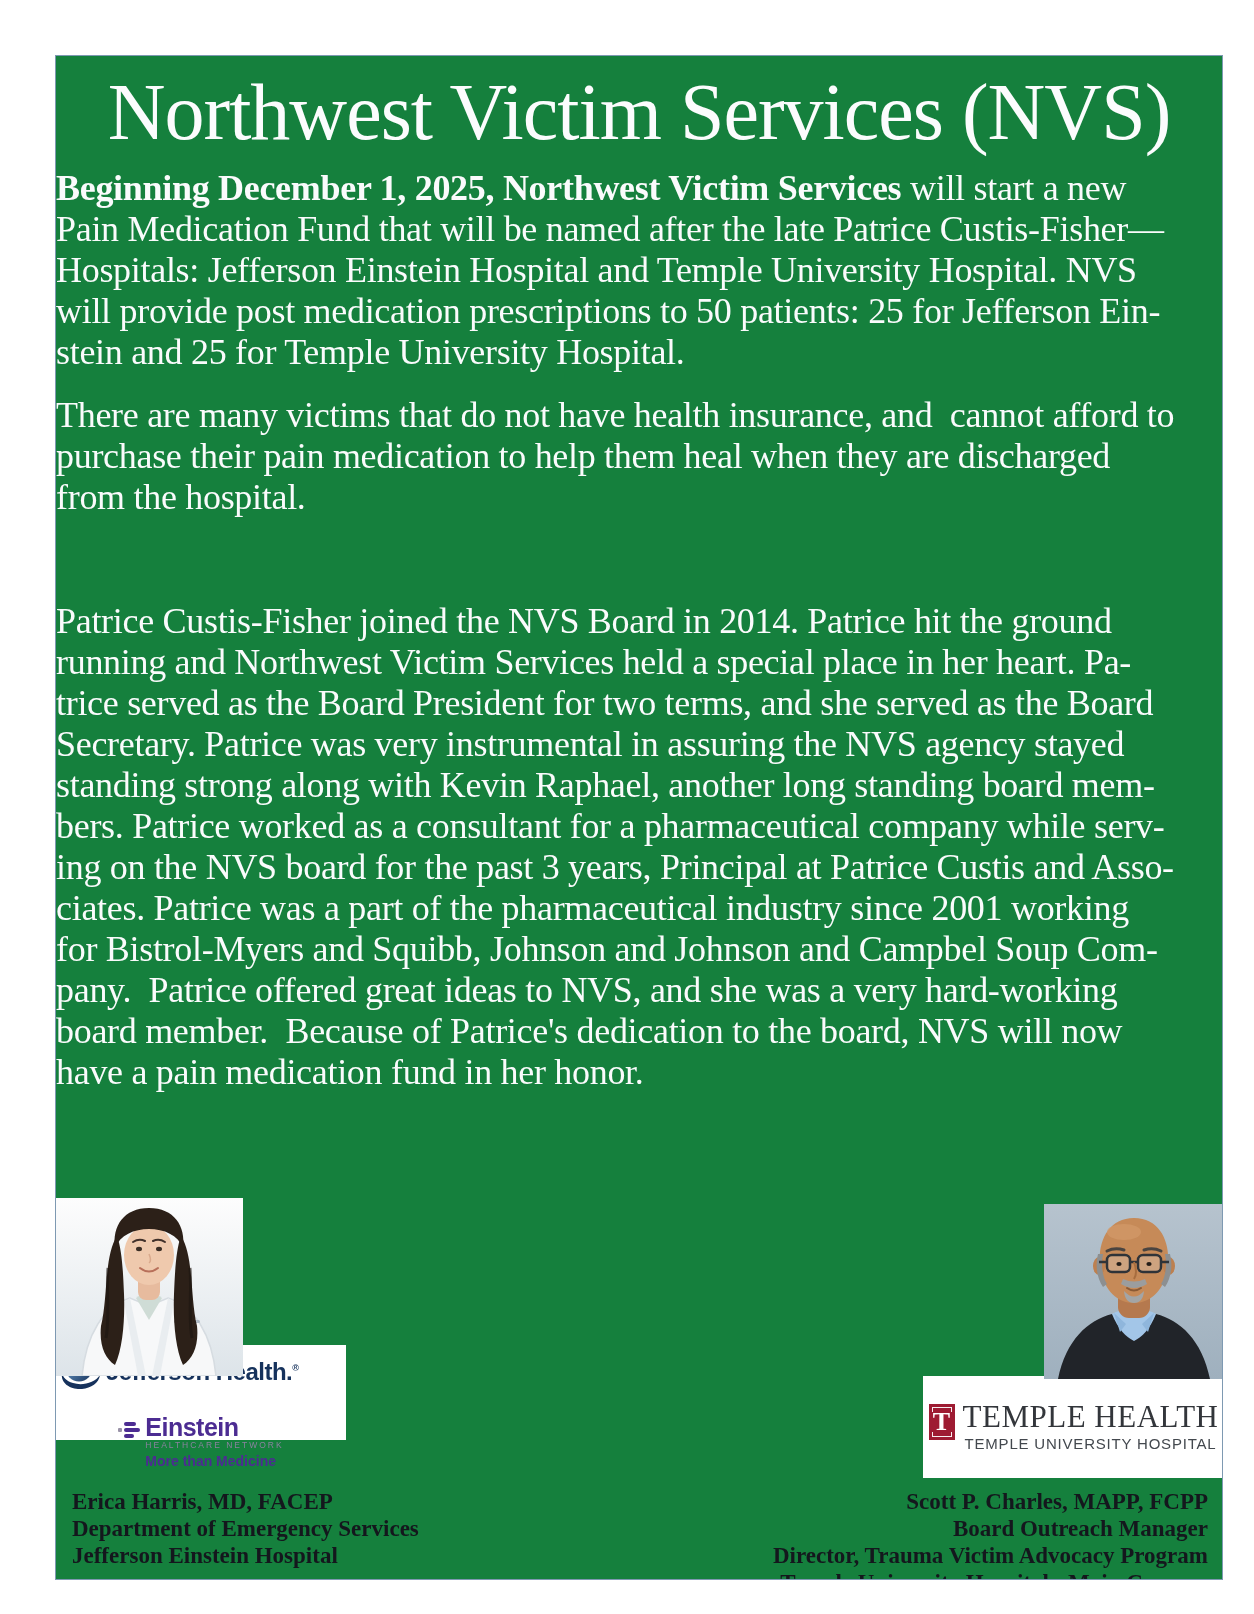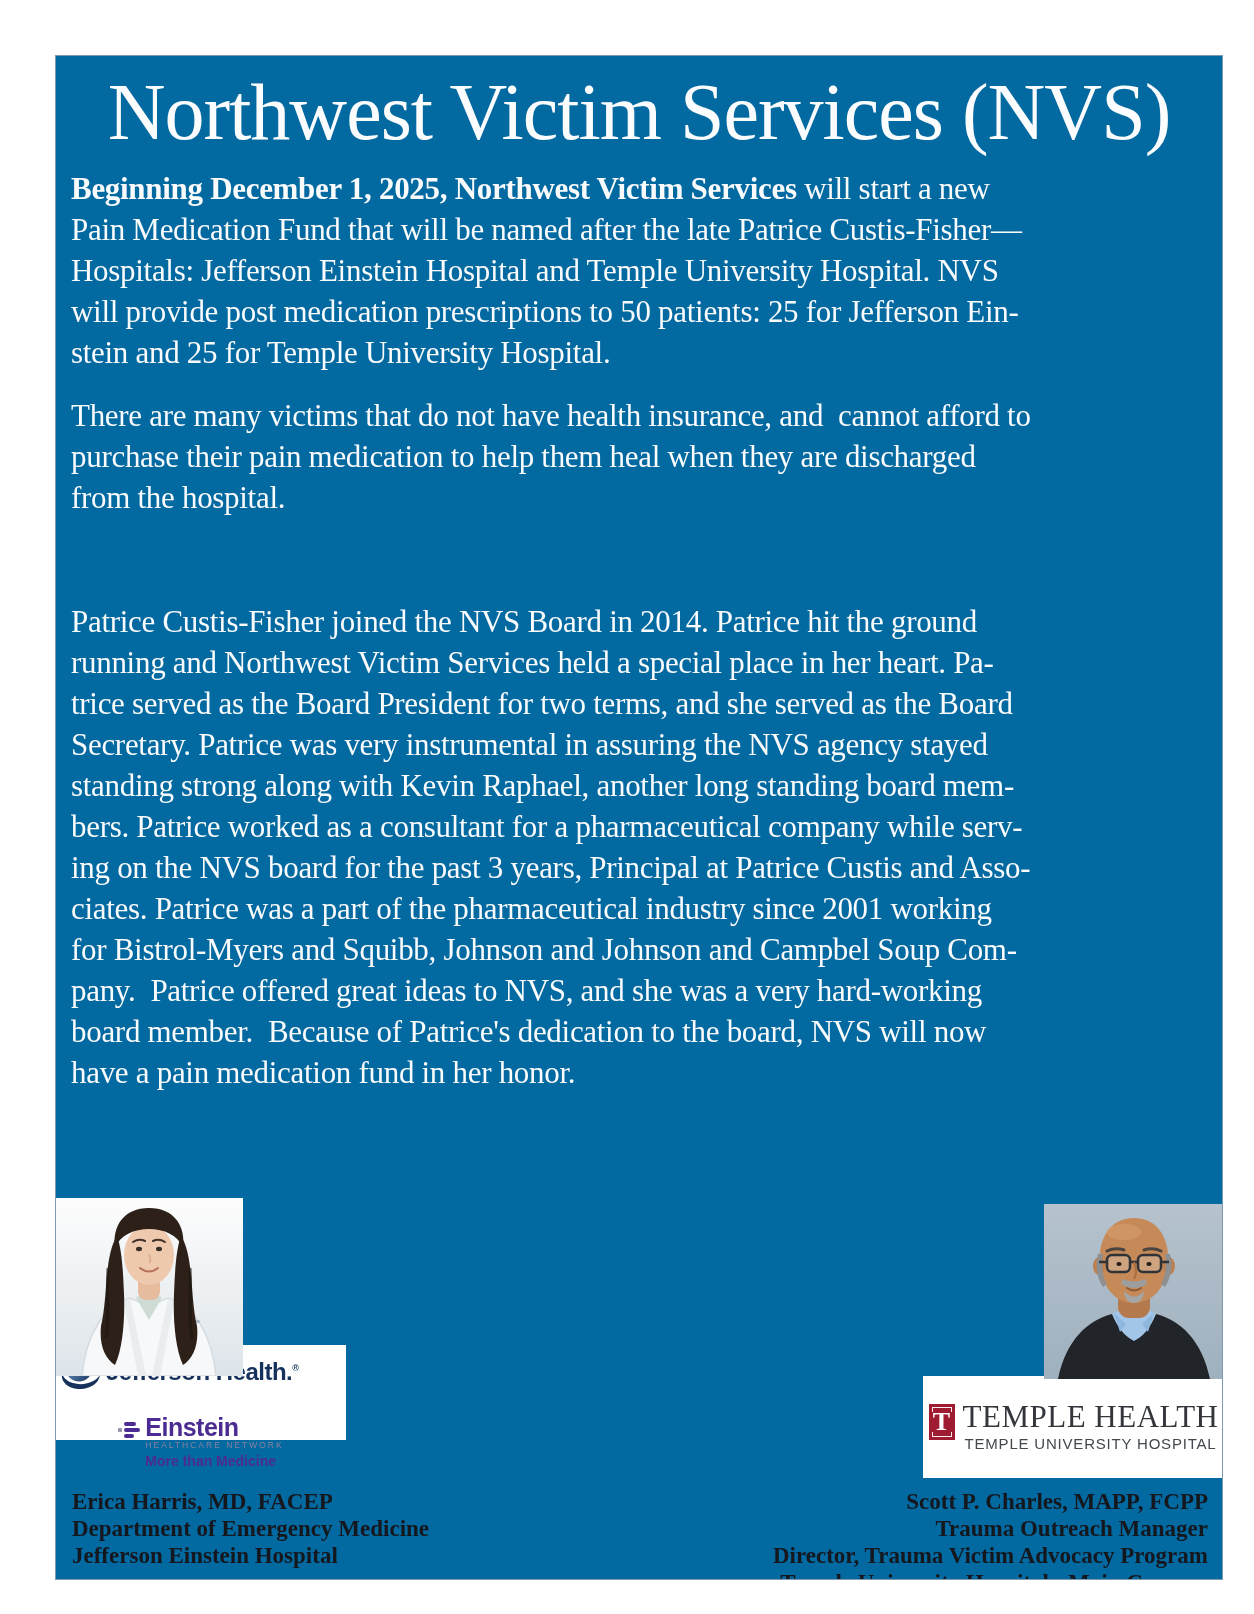--- a/index.html
+++ b/index.html
@@ -7,39 +7,38 @@
     width:1254px;height:1614px;
     background:#ffffff;
     position:relative;
     overflow:hidden;
     font-family:"Liberation Serif", serif;
   }
   .flyer{
     position:absolute;
     left:55px;top:55px;
     width:1168px;height:1525px;
-    background:#0369a1;
+    background:#15803d;
     border:1px solid #7E99B2;
     box-sizing:border-box;
     overflow:hidden;
   }
   .title{
     margin-top:6px;
     height:104px;
     text-align:center;
     color:#FBFCFD;
     font-size:80px;
     line-height:100px;
     white-space:nowrap;
     letter-spacing:-1px;
   }
   .para{
-    padding-left:15px;
     color:#FAFBFC;
-    font-size:31px;
+    font-size:36px;
     line-height:41px;
     letter-spacing:-0.3px;
   }
   .para .line{white-space:pre;}
   .b{font-weight:bold;}
   .para-intro{margin-top:2px;}
   .para-insurance{margin-top:22px;}
   .para-tribute{margin-top:83px;}
 
   
@@ -295,24 +294,24 @@
         </div>
       <div class="temple-text">
         <div class="temple-word">TEMPLE HEALTH</div>
         <div class="temple-sub">TEMPLE UNIVERSITY HOSPITAL</div>
       </div>
     </div>
   </div>
 
   <div class="credits credits-left">
     <div class="line">Erica Harris, MD, FACEP</div>
-    <div class="line">Department of Emergency Medicine</div>
+    <div class="line">Department of Emergency Services</div>
     <div class="line">Jefferson Einstein Hospital</div>
   </div>
 
   <div class="credits credits-right">
     <div class="line">Scott P. Charles, MAPP, FCPP</div>
-    <div class="line">Trauma Outreach Manager</div>
+    <div class="line">Board Outreach Manager</div>
     <div class="line">Director, Trauma Victim Advocacy Program</div>
     <div class="line">Temple University Hospital - Main Campus</div>
   </div>
 
 </div>
 
 </body></html>

